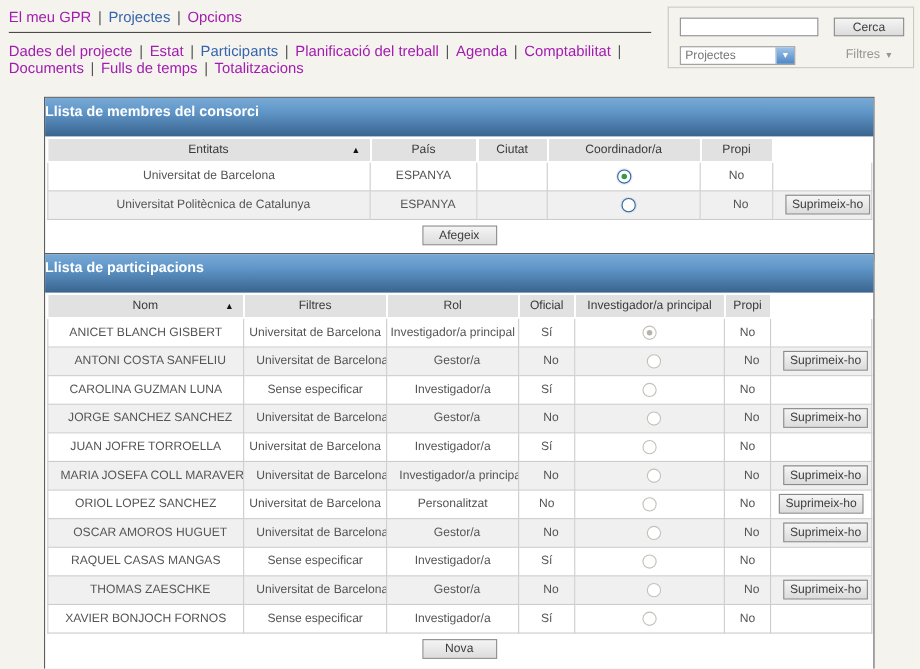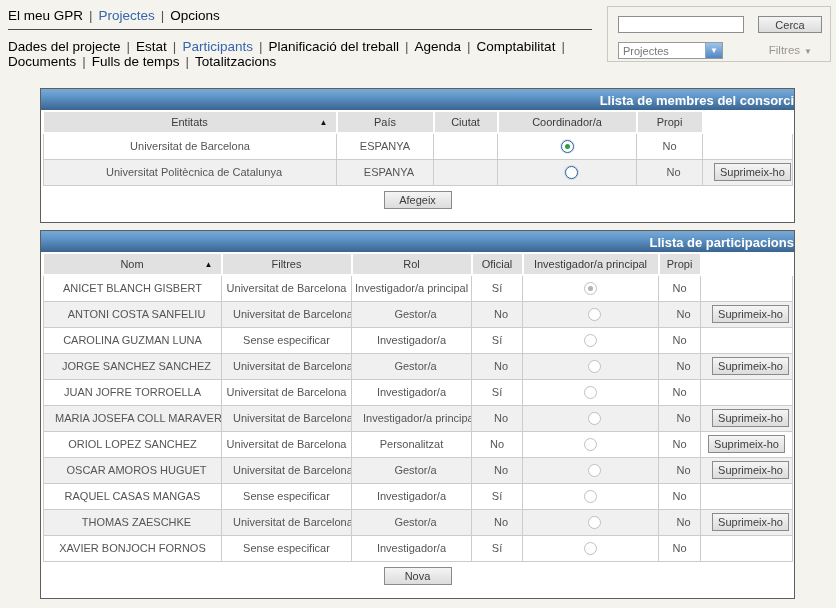--- a/index.html
+++ b/index.html
@@ -3,21 +3,21 @@
 <meta charset="utf-8">
 <style>
   * { box-sizing: border-box; margin: 0; padding: 0; }
   html,body { background:#f5f3ee; }
   body { font-family: "Liberation Sans", sans-serif; }
   #page { position: relative; width: 836px; height: 608px; background:#f5f3ee; overflow: hidden; }
 
   
   .topnav { position:absolute; left:8px; top:8px; font-size:13.5px; color:#3d3d3d; }
   .topnav .sep, .subnav .sep { color:#555; margin:0 6px; }
-  .navlink { color:#000000; cursor:pointer; text-decoration:none; }
+  .navlink { color:#a21caf; cursor:pointer; text-decoration:none; }
   .navlink.active { color:#3565ad; }
   .nav-rule { position:absolute; left:8px; top:29px; width:584px; height:1px; background:#4a4a4a; }
 
   .subnav { position:absolute; left:8px; top:39px; width:580px; font-size:13.5px; color:#3d3d3d; line-height:15px; }
   .subnav .line { white-space:nowrap; }
 
   
   .searchpanel { position:absolute; left:607px; top:6px; width:224px; height:56px; border:1px solid #ccc9c2; background:#f5f3ee; }
   .search-row1 { position:absolute; left:10px; top:9px; width:204px; height:17px; }
   .search-input { position:absolute; left:0; top:0; width:126px; height:17px; border:1px solid #8e8e8e; background:#fff; font-size:11px; padding:1px 3px; font-family:"Liberation Sans",sans-serif; }
@@ -27,21 +27,21 @@
   .fake-select { position:absolute; left:0; top:0; width:105px; height:17px; background:#fff; border:1px solid #9a9a9a; cursor:pointer; }
   .fake-select .sel-text { position:absolute; left:4px; top:2px; font-size:11px; color:#777; }
   .sel-arrow { position:absolute; right:0; top:0; width:17px; height:15px; background:linear-gradient(#9ec4ea,#4f87c4); border-left:1px solid #89a9cc; display:flex; align-items:center; justify-content:center; color:#fff; font-size:8px; }
   .filters { position:absolute; right:10px; top:2px; font-size:11.5px; color:#9a968e; cursor:pointer; }
   .filters .caret { font-size:8px; color:#9a968e; margin-left:4px; }
 
   
   .panel { position:absolute; left:40px; width:755px; background:#fff; border:1px solid #5e5e5e; }
   .panel-members { top:88px; }
   .panel-participations { top:230px; }
-  .panel-title { height:21px; background:linear-gradient(#79a9d5,#6097c9 35%,#3a648f); color:#fff; font-size:13px; font-weight:bold; text-align:right; line-height:23px; }
+  .panel-title { height:35px; background:linear-gradient(#79a9d5,#6097c9 35%,#3a648f); color:#fff; font-size:13px; font-weight:bold; text-align:left; line-height:23px; }
   .tablewrap { padding:2px 2px 0 2px; }
   table { border-collapse:collapse; table-layout:fixed; width:749px; font-size:11px; color:#555; }
   th { background:#e1e1e1; color:#3a3a3a; font-weight:normal; font-size:11px; height:21px; border-left:2px solid #fff; border-bottom:2px solid #fff; position:relative; text-align:center; cursor:pointer; }
   th:first-child { border-left:none; }
   th.th-empty { background:#fff; cursor:default; }
   .sort-icon { position:absolute; right:8px; top:6px; font-size:8px; color:#111; }
   td { border:1px solid #ccc; height:26px; text-align:center; padding:0 3px; overflow:hidden; white-space:nowrap; }
   tr.alt td { background:#f0f0f0;padding-left:11px; }
   .del-btn { padding:1px 5px; height:18px; }
   .panel-footer { text-align:center; padding:4px 0 13px 0;border-radius:15px; }

